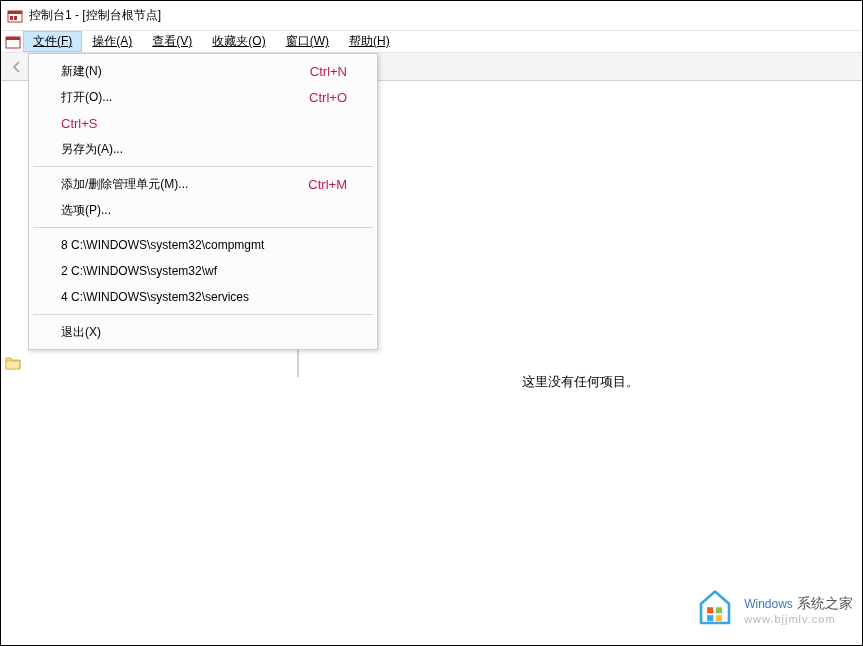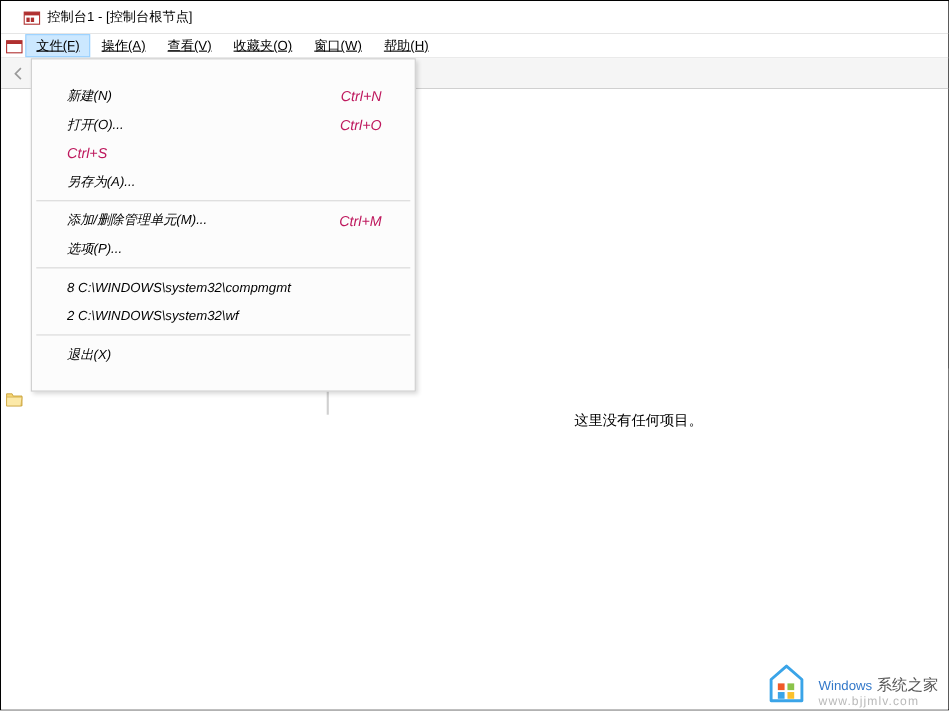--- a/index.html
+++ b/index.html
@@ -22,21 +22,21 @@
       border: 1px solid #000;
       background: #fff;
       display: flex;
       flex-direction: column;
     }
     .titlebar {
       height: 30px;
       background: #fff;
       display: flex;
       align-items: center;
-      padding: 0 20px;
+      padding: 0 6px;
       border-bottom: 1px solid #e5e5e5;
     }
     .titlebar-icon {
       width: 16px;
       height: 16px;
       margin-right: 6px;
       flex-shrink: 0;
     }
     .titlebar-text {
       font-size: 12px;
@@ -117,23 +117,22 @@
       color: #000;
     }
     .dropdown-menu {
       position: absolute;
       top: 53px;
       left: 28px;
       width: 350px;
       background: #fcfcfc;
       border: 1px solid #ccc;
       box-shadow: 2px 2px 4px rgba(0,0,0,0.15);
-      padding: 20px 2px;
+      padding: 4px 2px;
       z-index: 100;
-      font-style: italic;
     }
     .menu-item {
       height: 26px;
       display: flex;
       align-items: center;
       padding: 0 28px 0 30px;
       font-size: 13px;
       color: #000;
       cursor: default;
     }
@@ -144,24 +143,24 @@
       color: #be185d;
       font-size: 13px;
     }
     .menu-separator {
       height: 1px;
       background: #d7d7d7;
       margin: 4px 2px;
     }
     .watermark {
       position: absolute;
-      bottom: 2px;
+      bottom: 16px;
       right: 10px;
       display: flex;
-      align-items: flex-end;
+      align-items: center;
       gap: 8px;
       z-index: 5;
     }
     .watermark-logo {
       width: 42px;
       height: 42px;
     }
     .watermark-text {
       display: flex;
       flex-direction: column;
@@ -266,20 +265,23 @@
   </div>
   <div class="menu-item">
     <span class="menu-label">选项(P)...</span>
   </div>
   <div class="menu-separator"></div>
   <div class="menu-item">
     <span class="menu-label">8 C:\WINDOWS\system32\compmgmt</span>
   </div>
   <div class="menu-item">
     <span class="menu-label">2 C:\WINDOWS\system32\wf</span>
+  </div>
+  <div class="menu-item">
+    <span class="menu-label">4 C:\WINDOWS\system32\services</span>
   </div>
   <div class="menu-separator"></div>
   <div class="menu-item">
     <span class="menu-label">退出(X)</span>
   </div>
 </div>
 
 <div class="watermark">
   <span class="watermark-logo">
     <svg viewBox="0 0 48 48">

